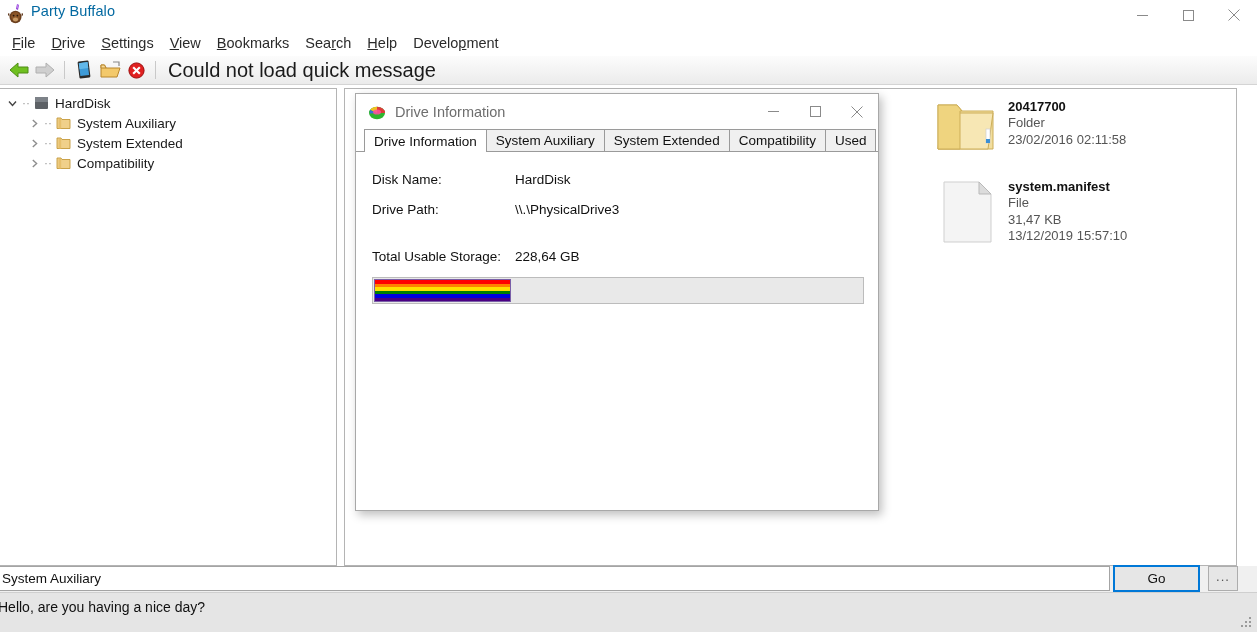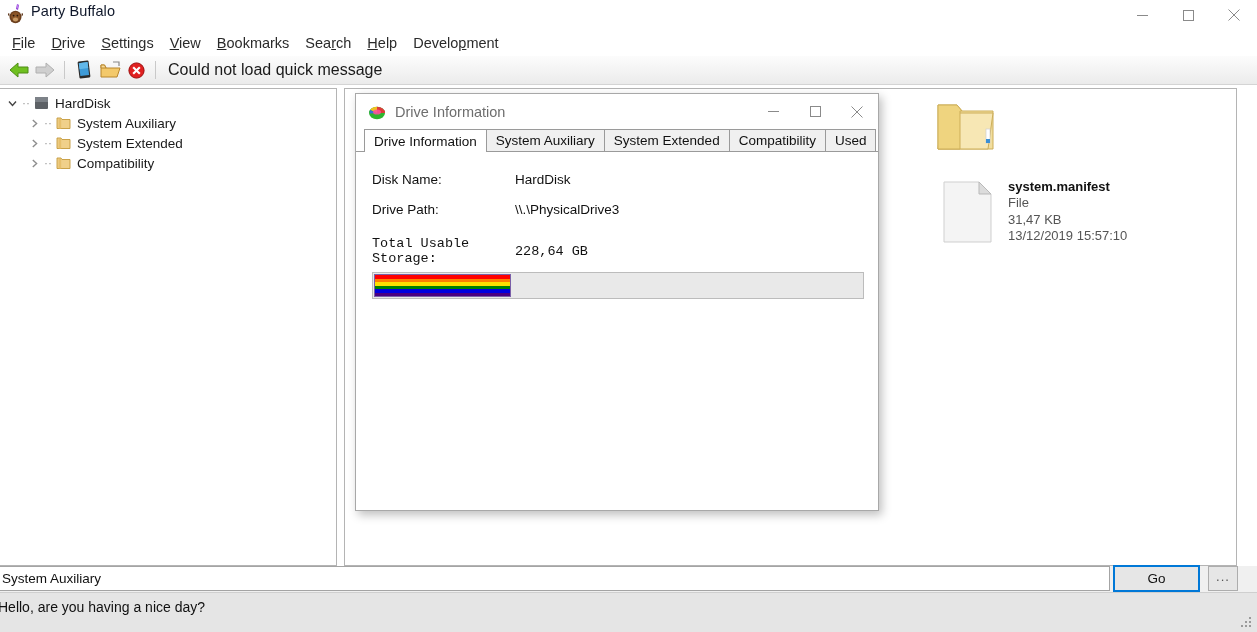--- a/index.html
+++ b/index.html
@@ -21,21 +21,21 @@
   .titlebar {
     position: absolute; left: 0; top: 0; width: 1257px; height: 30px;
     background: #ffffff;
     display: flex; align-items: center;
   }
   .app-icon {
     position: absolute; left: 6px; top: 3px; width: 20px; height: 22px;
   }
   .title-text {
     position: absolute; left: 31px; top: 3px;
-    font-size: 14.5px; color: #0f172a; letter-spacing: .1px;
+    font-size: 14.5px; color: #0369a1; letter-spacing: .1px;
   }
   .wincontrols {
     position: absolute; right: 0; top: 0; height: 30px;
     display: flex;
   }
   .wc {
     width: 46px; height: 30px;
     display: flex; align-items: center; justify-content: center;
     color: #777;
   }
@@ -63,21 +63,21 @@
     display: flex; align-items: center;
   }
   .tb-sep {
     width: 1px; height: 18px; background: #c9c9c9; margin: 0 6px;
   }
   .tb-btn {
     width: 26px; height: 24px;
     display: flex; align-items: center; justify-content: center;
   }
   .tb-msg {
-    font-size: 16px; color: #1a1a1a; margin-left: 6px; white-space: nowrap;
+    font-size: 20px; color: #1a1a1a; margin-left: 6px; white-space: nowrap;
   }
 
   
   .tree-panel {
     position: absolute; left: 0px; top: 88px;
     width: 337px; height: 478px;
     background: #ffffff;
     border: 1px solid #b4b4b4; border-left: none;
     overflow: hidden;
   }
@@ -155,21 +155,21 @@
     margin-bottom: -1px;
   }
   .tabpage {
     position: absolute; left: 0; right: 0; top: 58px; bottom: 0;
     background: #ffffff;
     padding: 12px 16px 0 16px;
   }
 
   .info-grid { }
   .info-row { display: flex; height: 30px; align-items: center; }
-  .info-row.gap { margin-top: 12px; font-family: Liberation Mono, monospace; }
+  .info-row.gap { margin-top: 17px; }
   .info-label { width: 143px; font-size: 13.5px; color: #111; }
   .info-value { font-size: 13.5px; color: #111; }
 
   .progress-outer {
     margin-top: 6px;
     width: 492px; height: 27px;
     background: #e9e9e9;
     border: 1px solid #bcbcbc;
     padding: 1px;
   }
@@ -390,20 +390,25 @@
     <div class="file-item" style="left:589px; top:10px;">
       <span class="file-icon">
         <svg width="62" height="56" viewBox="0 0 62 56">
           <path d="M3 6 L22 6 L27 12 L58 12 L58 50 L3 50 Z" fill="#f2de9e" stroke="#cdae59" stroke-width="1"></path>
           <path d="M7 14 L58 14 L53 50 L3 50 Z" fill="#f7e7b4" stroke="#cdae59" stroke-width="1"></path>
           <path d="M3 6 L22 6 L27 12 L25 12 L25 50 L3 50 Z" fill="#efd47f" stroke="#cdae59" stroke-width="1"></path>
           <rect x="51" y="30" width="4" height="14" fill="#ffffff" stroke="#cfcfcf" stroke-width=".7"></rect>
           <rect x="51" y="40" width="4" height="4" fill="#3b8fd4"></rect>
         </svg>
       </span>
+      <span class="file-meta">
+        <div class="file-name">20417700</div>
+        <div class="file-sub">Folder</div>
+        <div class="file-sub">23/02/2016 02:11:58</div>
+      </span>
     </div>
 
     <div class="file-item" style="left:589px; top:90px;">
       <span class="file-icon">
         <svg width="62" height="66" viewBox="0 0 62 66">
           <path d="M9 3 L44 3 L56 15 L56 63 L9 63 Z" fill="#f4f4f4" stroke="#cfcfcf" stroke-width="1"></path>
           <path d="M44 3 L56 15 L44 15 Z" fill="#dcdcdc" stroke="#b9b9b9" stroke-width="1"></path>
         </svg>
       </span>
       <span class="file-meta">

